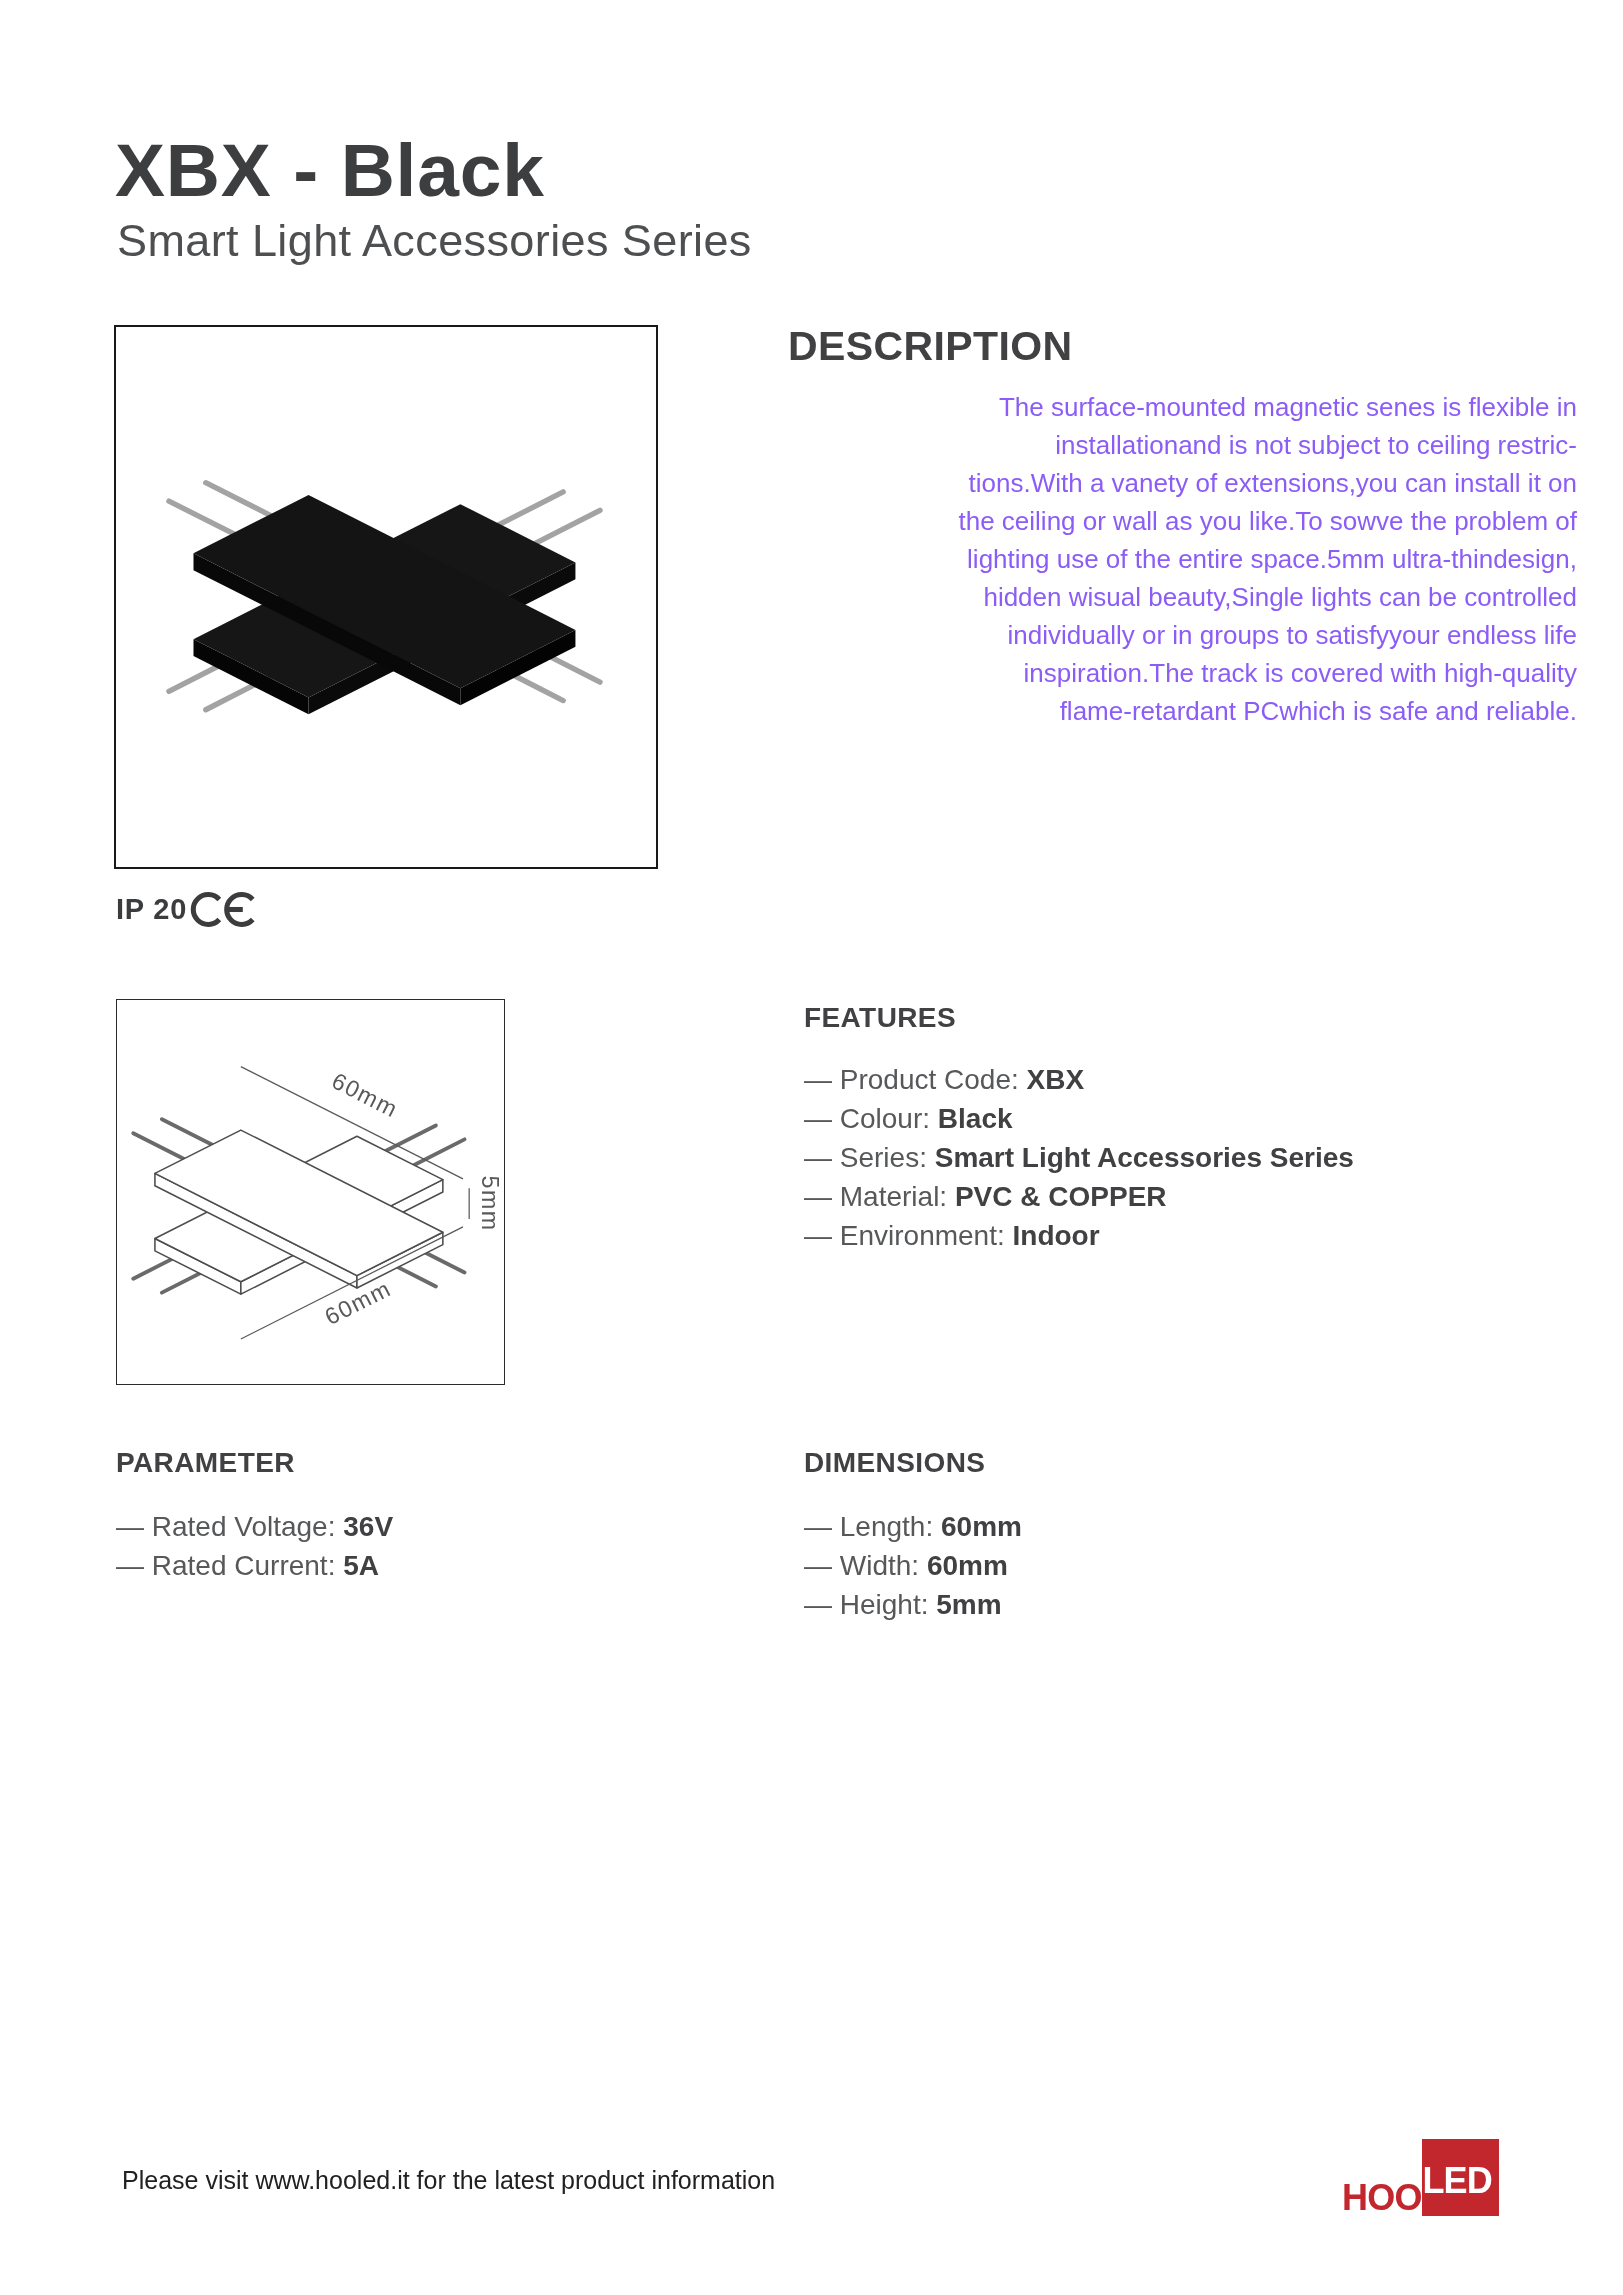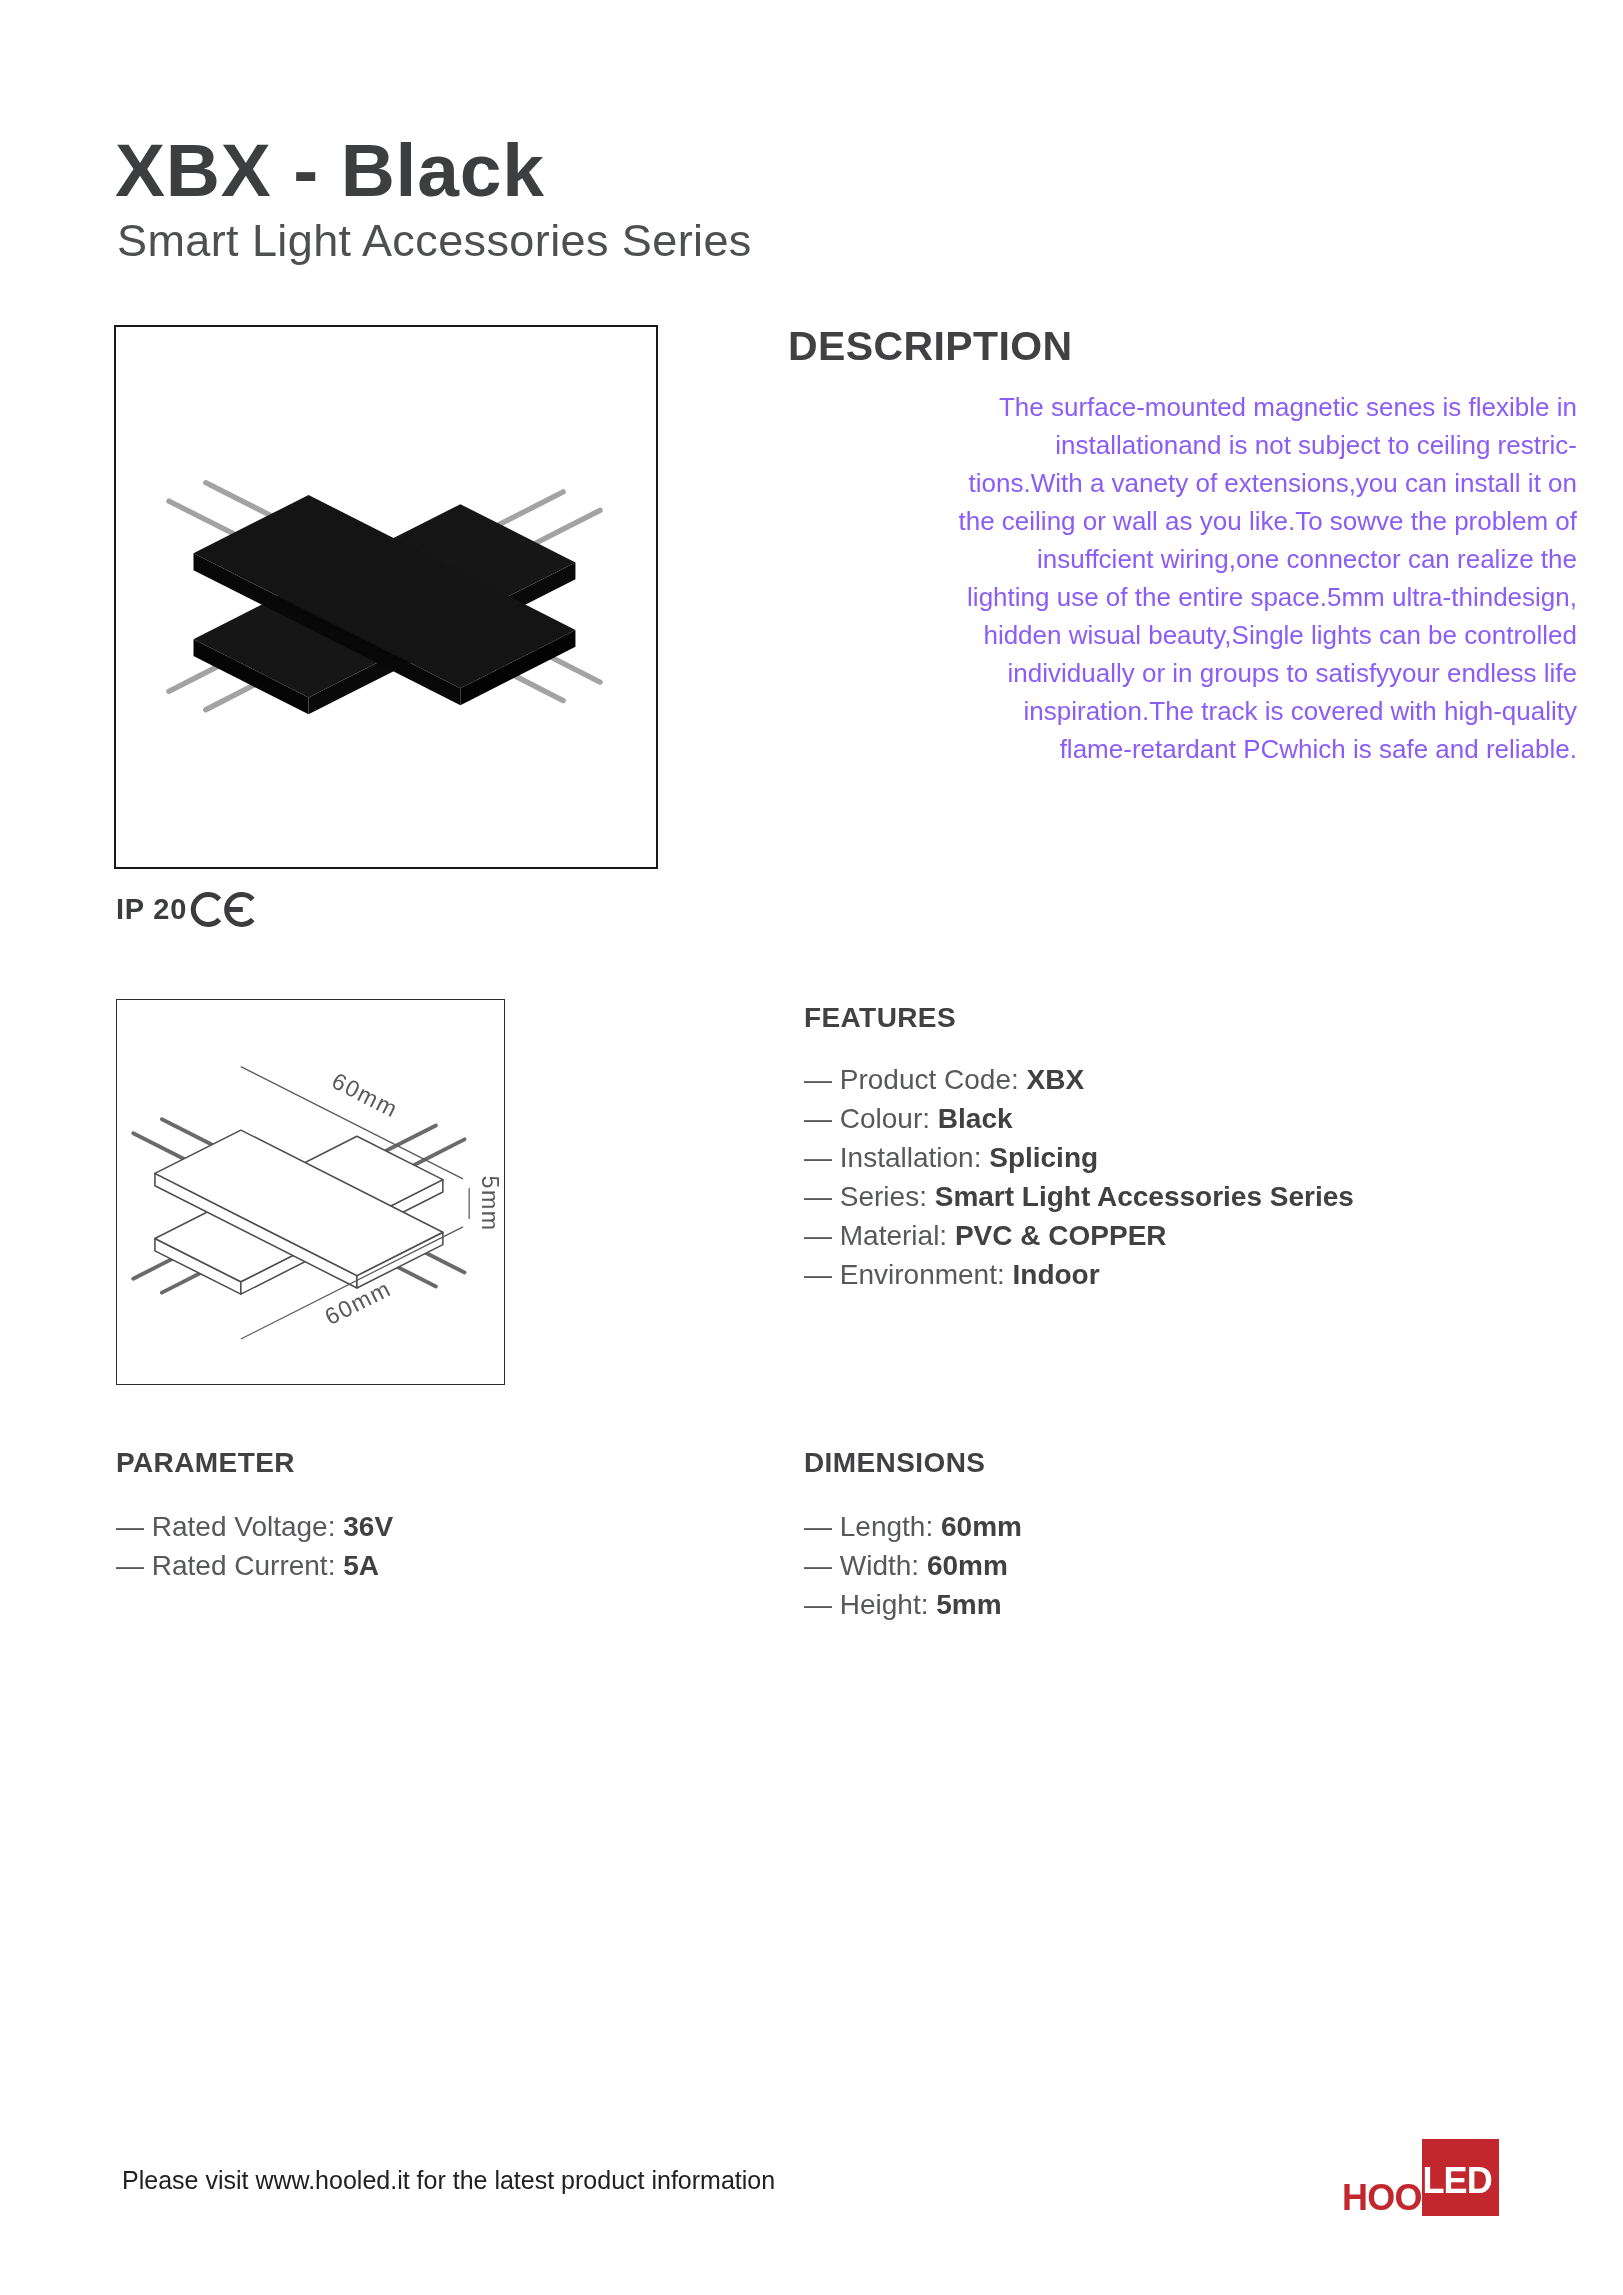--- a/index.html
+++ b/index.html
@@ -124,21 +124,20 @@
       </g>
     </svg>
   </div>
 
   <div class="heading description-heading">DESCRIPTION</div>
   <div class="description-text">
       <div class="desc-line">The surface-mounted magnetic senes is flexible in</div>
       <div class="desc-line">installationand is not subject to ceiling restric-</div>
       <div class="desc-line">tions.With a vanety of extensions,you can install it on</div>
       <div class="desc-line">the ceiling or wall as you like.To sowve the problem of</div>
-      <div class="desc-line">insuffcient wiring,one connector can realize the</div>
       <div class="desc-line">lighting use of the entire space.5mm ultra-thindesign,</div>
       <div class="desc-line">hidden wisual beauty,Single lights can be controlled</div>
       <div class="desc-line">individually or in groups to satisfyyour endless life</div>
       <div class="desc-line">inspiration.The track is covered with high-quality</div>
       <div class="desc-line">flame-retardant PCwhich is safe and reliable.</div>
     </div>
 
   <div class="draw-box">
     <svg viewBox="0 0 500 496">
 
@@ -173,21 +172,20 @@
         <text x="480" y="272" transform="rotate(90 480 263)">5mm</text>
         <text x="316" y="400" transform="rotate(-26.8 316 400)">60mm</text>
       </g>
     </svg>
   </div>
 
   <div class="heading features-heading">FEATURES</div>
   <div class="spec-list features-list">
       <div class="spec-row"><span>— Product Code: </span><b>XBX</b></div>
       <div class="spec-row"><span>— Colour: </span><b>Black</b></div>
-      <div class="spec-row"><span>— Installation: </span><b>Splicing</b></div>
       <div class="spec-row"><span>— Series: </span><b>Smart Light Accessories Series</b></div>
       <div class="spec-row"><span>— Material: </span><b>PVC &amp; COPPER</b></div>
       <div class="spec-row"><span>— Environment: </span><b>Indoor</b></div>
     </div>
 
   <div class="heading parameter-heading">PARAMETER</div>
   <div class="spec-list parameter-list">
       <div class="spec-row"><span>— Rated Voltage: </span><b>36V</b></div>
       <div class="spec-row"><span>— Rated Current: </span><b>5A</b></div>
     </div>

